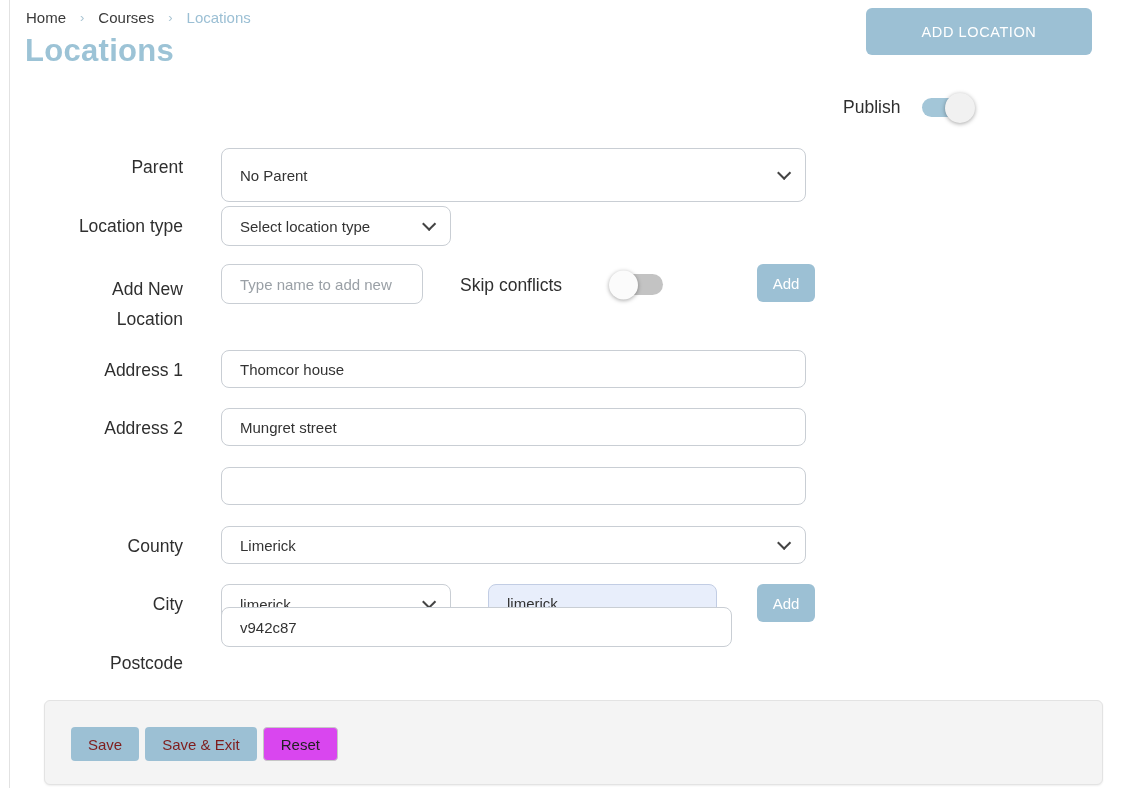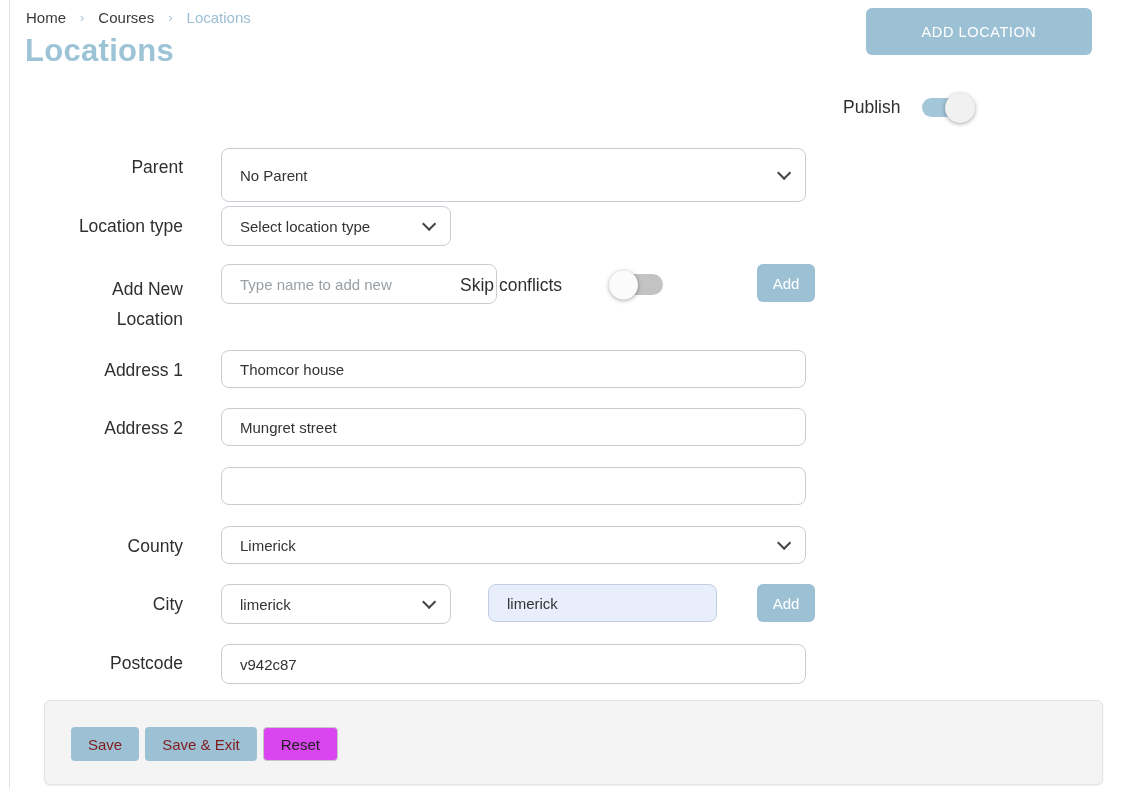--- a/index.html
+++ b/index.html
@@ -90,21 +90,21 @@
   <div class="row-label" style="top:216px;">Location type</div>
   <div class="field select" style="left:221px; top:206px; width:230px; height:40px;">
     <span>Select location type</span>
     <span class="chev"></span>
   </div>
 
   <div class="row-label" style="top:274px; line-height:30px;">
     <span>Add New</span><br>
     <span>Location</span>
   </div>
-  <input class="field" type="text" style="left: 221px; top: 264px; width: 276px; height: 40px;" placeholder="Type name to add new">
+  <input class="field" type="text" style="left: 221px; top: 264px; width: 202px; height: 40px;" placeholder="Type name to add new">
   <span class="publish-label" style="left:460px; top:275px;">Skip conflicts</span>
   <div class="switch skip-switch">
     <div class="thumb"></div>
   </div>
   <button class="btn-primary add-btn" style="left:757px; top:264px;">Add</button>
 
   <div class="row-label" style="top:360px;">Address 1</div>
   <input class="field" type="text" style="left: 221px; top: 350px; width: 585px; height: 38px;" value="Thomcor house">
 
   <div class="row-label" style="top:418px;">Address 2</div>
@@ -120,21 +120,21 @@
 
   <div class="row-label" style="top:594px;">City</div>
   <div class="field select" style="left:221px; top:584px; width:230px; height:40px;">
     <span>limerick</span>
     <span class="chev"></span>
   </div>
   <input class="field lavender" type="text" style="left: 488px; top: 584px; width: 229px; height: 38px;" value="limerick">
   <button class="btn-primary add-btn" style="left:757px; top:584px;">Add</button>
 
   <div class="row-label" style="top:653px;">Postcode</div>
-  <input class="field" type="text" style="left: 221px; top: 644px; width: 585px; height: 40px;" value="v942c87">
+  <input class="field" type="text" style="left: 221px; top: 607px; width: 511px; height: 40px;" value="v942c87">
 
   <div class="footer-panel">
     <div class="footer-buttons">
       <button class="btn-save">Save</button>
       <button class="btn-save-exit">Save &amp; Exit</button>
       <button class="btn-reset">Reset</button>
     </div>
   </div>
 </div>
 

